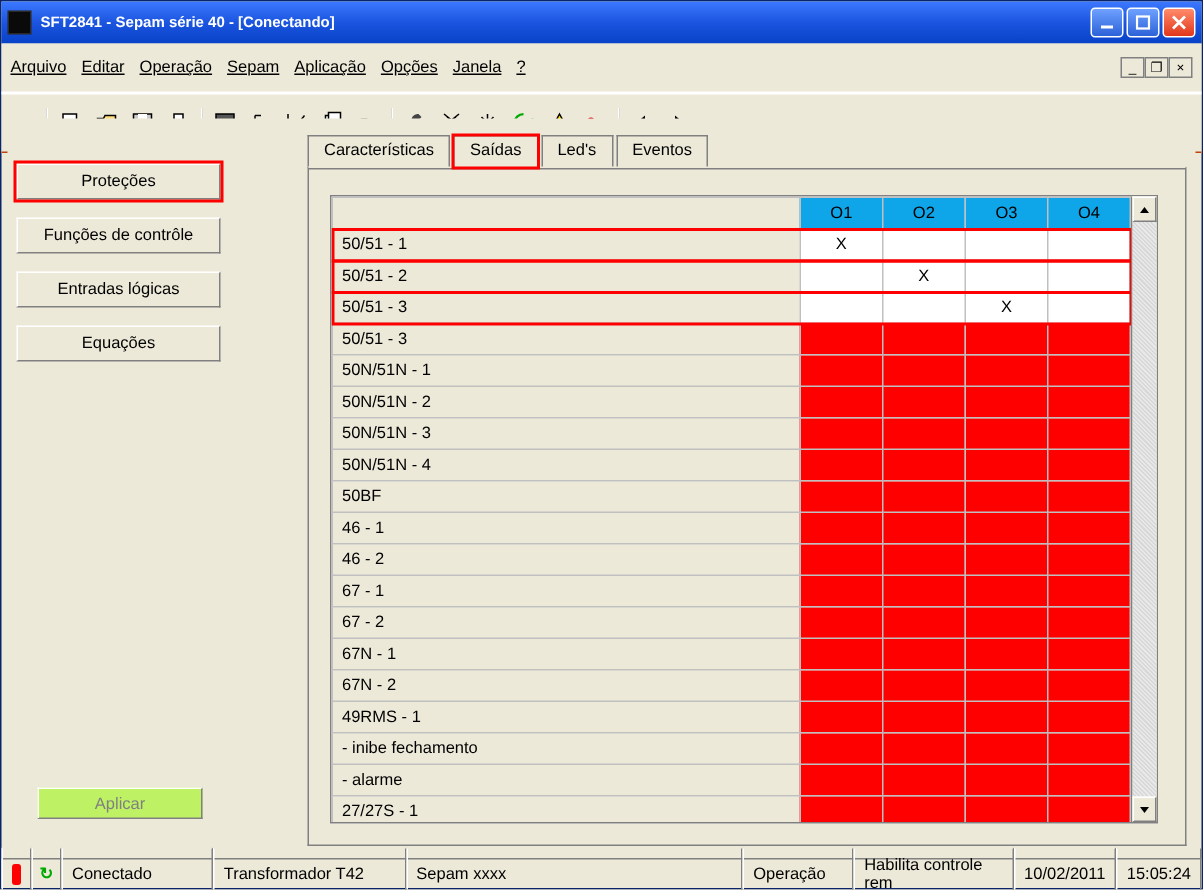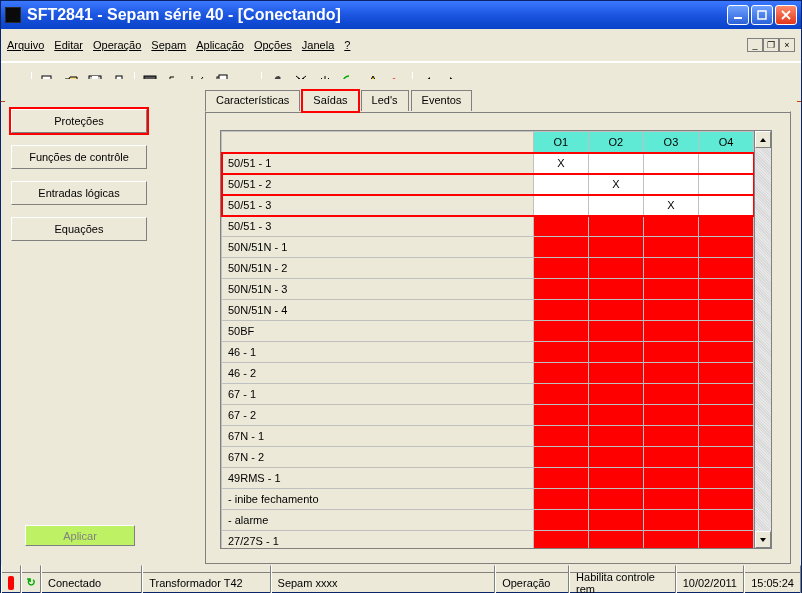--- a/index.html
+++ b/index.html
@@ -1,20 +1,20 @@
 <!DOCTYPE html>
 <html><head>
 <meta charset="utf-8">
 <style>
   * { box-sizing: border-box; }
   body { margin:0; font-family: Tahoma, Arial, sans-serif; font-size:11px; background:#d4d0c8; }
   .window { width:802px; height:593px; border:1px solid #0a246a; background:#ece9d8; position:relative; }
   .titlebar { height:28px; background:linear-gradient(to bottom,#3b78ff 0%,#1b55e0 50%,#0842c7 100%); display:flex; align-items:center; padding:0 4px; }
   .titlebar .appicon { width:16px; height:16px; background:#0a0a0a; margin-right:6px; display:inline-block; border:1px solid #fff2; }
-  .titlebar .title { color:#fff; font-weight:bold; font-size:16px; flex:1; }
+  .titlebar .title { color:#fff; font-weight:bold; font-size:10px; flex:1; }
   .winbtns { display:flex; gap:2px; }
   .winbtn { width:22px; height:20px; border:1px solid #fff; border-radius:3px; display:flex;align-items:center;justify-content:center; }
   .winbtn.min { background:linear-gradient(#6fa1ff,#2c62d8); }
   .winbtn.max { background:linear-gradient(#6fa1ff,#2c62d8); }
   .winbtn.close { background:linear-gradient(#ff8b6b,#e1371b); }
   .winbtn svg { width:10px; height:10px; }
 
   .menubar { height:22px; background:#ece9d8; display:flex; align-items:center; padding:16px 6px; gap:10px; border-bottom:1px solid #fff; }
   .menubar .mitem { cursor:default; }
   .menubar .mitem span.ul { text-decoration:underline; }
@@ -42,21 +42,21 @@
   .tab.active { background:#ece9d8; border-bottom:1px solid #ece9d8; z-index:2; }
   .tabhl { outline:2px solid red; outline-offset:-1px;}
   .panel { border:1px solid #808080; border-top-color:#fff0; background:#ece9d8; height:calc(100% - 22px); padding:10px; position:relative;}
   .panel::before{ content:""; position:absolute; inset:0; border-top:1px solid #808080; pointer-events:none;}
 
   .grid { position:absolute; left:14px; top:18px; right:18px; bottom:14px; border:1px solid #808080; background:#fff; display:flex; }
   .gridbody { overflow:hidden; flex:1; }
   table { border-collapse:collapse; width:100%; }
   th,td { border:1px solid #c0c0c0; height:21px; font-weight:normal; text-align:center; }
   th.rowhdr, td.rowhdr { width:170px; text-align:left; padding-left:6px; background:#ece9d8; }
-  thead th { background:#5eead4; }
+  thead th { background:#0ea5e9; }
   thead th.rowhdr { background:#ece9d8; }
   td.cell { width:30px; }
   td.red { background:#ff0000; }
   td.mark { font-family: Arial; }
   .whitezone { outline:2px solid red; outline-offset:-1px; }
 
   .vscroll { width:17px; background:#ece9d8; border-left:1px solid #808080; position:relative;}
   .vsbtn { position:absolute; left:0; width:16px; height:17px; background:#ece9d8; border:1px solid #808080; border-top-color:#fff; border-left-color:#fff; display:flex;align-items:center;justify-content:center;}
   .vsbtn.up { top:0; }
   .vsbtn.down { bottom:0; }

